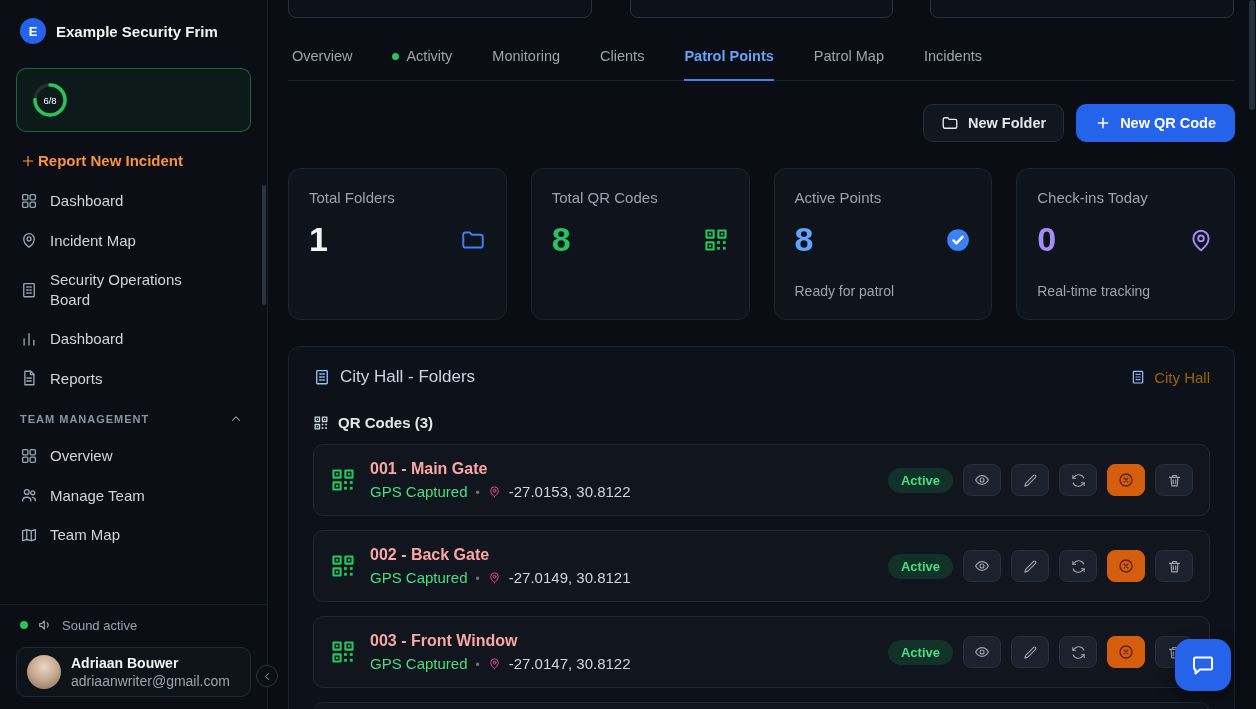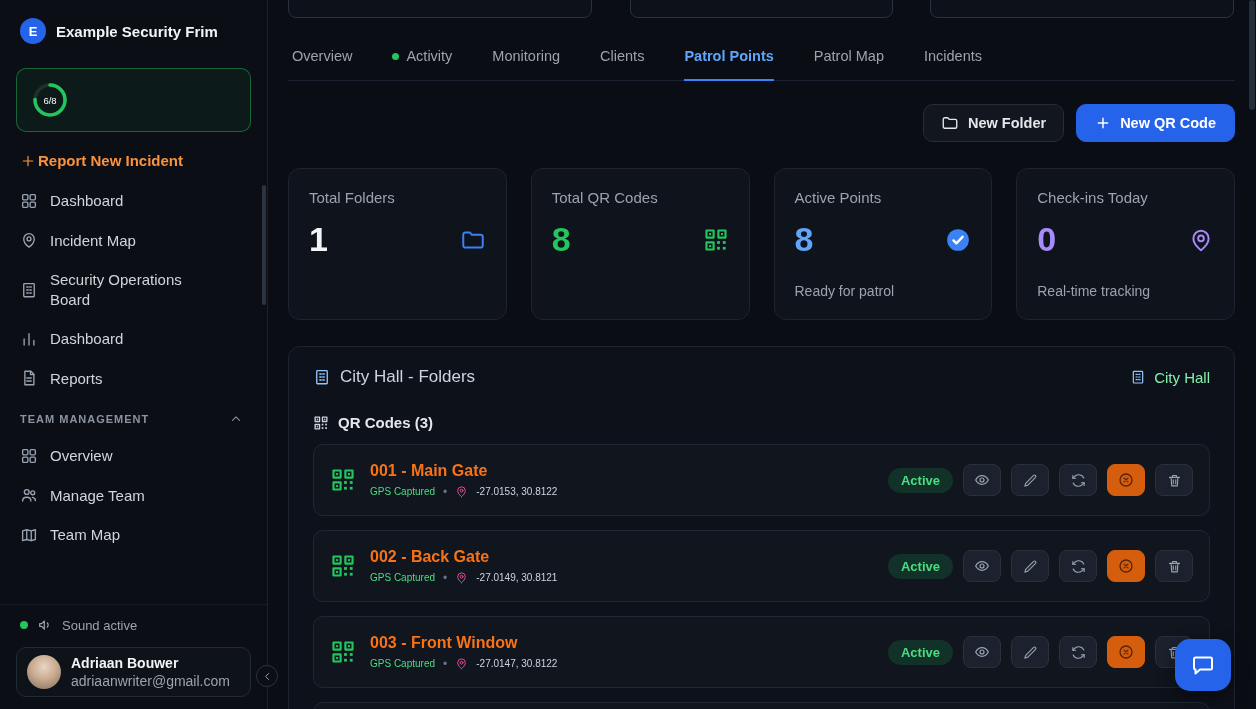--- a/index.html
+++ b/index.html
@@ -78,32 +78,32 @@
   .stat-mid { display:flex; align-items:center; justify-content:space-between; margin-top:14px; }
   .stat-value { font-size:34px; font-weight:bold; }
   .stat-value.white { color:#f3f4f6; } .stat-value.green { color:#22c55e; }
   .stat-value.blue { color:#60a5fa; } .stat-value.purple { color:#a78bfa; }
   .stat-sub { margin-top:auto; font-size:14px; color:#9ca3af; }
   .i-folder { color:#3b82f6; } .i-qr { color:#22c55e; } .i-pin-purple { color:#a78bfa; }
 
   .panel { margin-top:26px; background:#0d1119; border:1px solid #1d2430; border-radius:12px; padding:20px 24px 24px; }
   .panel-head { display:flex; align-items:center; justify-content:space-between; }
   .panel-title { display:flex; align-items:center; gap:9px; font-size:17px; color:#cbd5e1; }
-  .panel-loc { display:flex; align-items:center; gap:8px; font-size:15px; color:#86efac;text-align:center; }
+  .panel-loc { display:flex; align-items:center; gap:8px; font-size:15px; color:#a16207;text-align:center; }
   .i-building { color:#93c5fd; }
   .qr-sec { margin-top:27px; display:flex; align-items:center; gap:9px; font-size:15px; font-weight:600; color:#e5e7eb; }
   .qr-sec .ic { color:#cbd5e1; }
 
   .rows { margin-top:13px; display:flex; flex-direction:column; gap:14px; }
   .qr-row { height:72px; background:#10151e; border:1px solid #202836; border-radius:10px;
     display:flex; align-items:center; padding:0 16px; gap:14px; }
   .row-icon { color:#22c55e; flex-shrink:0; }
   .row-texts { display:flex; flex-direction:column; gap:5px; }
-  .row-title { font-size:16px; font-weight:600; color:#f97316; }
-  .row-meta { display:flex; align-items:center; gap:8px; font-size:10px; }
+  .row-title { font-size:16px; font-weight:600; color:#fca5a5; }
+  .row-meta { display:flex; align-items:center; gap:8px; font-size:15px; }
   .gps { color:#4ade80; }
   .sep::before { content:"•"; color:#6b7280; font-size:12px; }
   .coords { color:#cbd5e1; }
   .i-pin-pink { color:#ec4899; }
   .row-right { margin-left:auto; display:flex; align-items:center; gap:10px; }
   .badge { background:rgba(34,197,94,0.16); color:#4ade80; font-size:13px; font-weight:bold;
     padding:5px 13px; border-radius:999px; }
   .icon-btn { width:38px; height:32px; border-radius:8px; background:#1b222d; border:1px solid #28303d;
     color:#9aa3b2; display:flex; align-items:center; justify-content:center; cursor:pointer; }
   .icon-btn.orange { background:#d45d0e; border-color:#d45d0e; color:#5a2506; }

